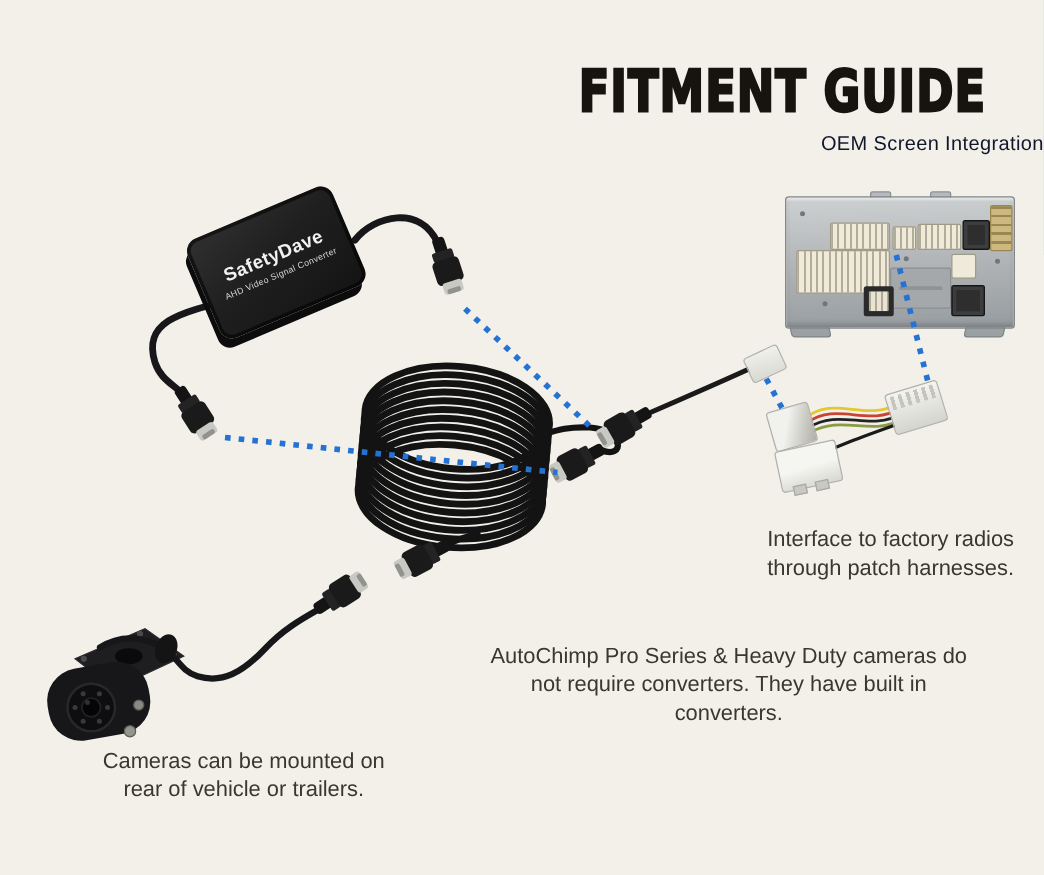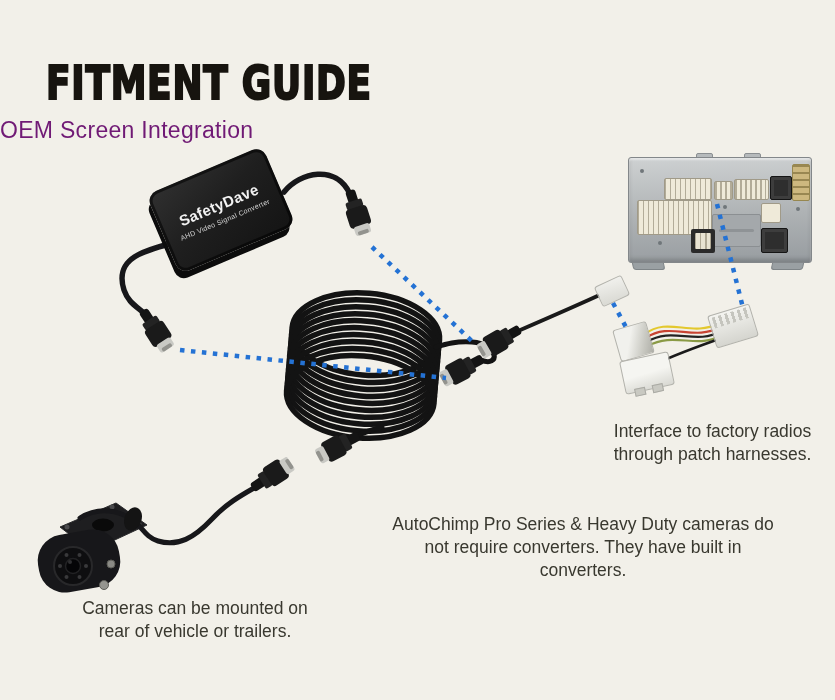--- a/index.html
+++ b/index.html
@@ -8,30 +8,30 @@
     background:#f2f0e9;
     font-family:"Liberation Sans", sans-serif;
   }
   .layer { position:absolute; inset:0; width:835px; height:700px; }
   svg.base  { z-index:1; }
   .decor    { z-index:2; }
   svg.dots  { z-index:3; pointer-events:none; }
   .textlayer{ z-index:4; pointer-events:none; }
 
   
-  .header { position:absolute; top:60px; left:0; right:0; text-align:left; }
+  .header { position:absolute; top:50px; left:0; right:0; text-align:right; }
   .title {
     display:inline-block;
     font-family:"DejaVu Sans", sans-serif;
     font-weight:bold; font-size:46px; line-height:1;
     letter-spacing:1px; color:#17140f;
     -webkit-text-stroke:2.2px #17140f;
     transform:scaleX(.78); transform-origin:center;
   }
-  .subtitle { margin-top:11px; font-size:23px; color:#701a75; letter-spacing:.3px; }
+  .subtitle { margin-top:11px; font-size:16px; color:#0f172a; letter-spacing:.3px; }
 
   
   .note {
     position:absolute; text-align:center; font-size:17.5px; line-height:1.32;
     color:#39382f; white-space:pre-line;
   }
   .note-harness   { left:565px; top:420px; width:295px; }
   .note-autochimp { left:368px; top:513px; width:430px; }
   .note-camera    { left:60px;  top:597px; width:270px; }
 

